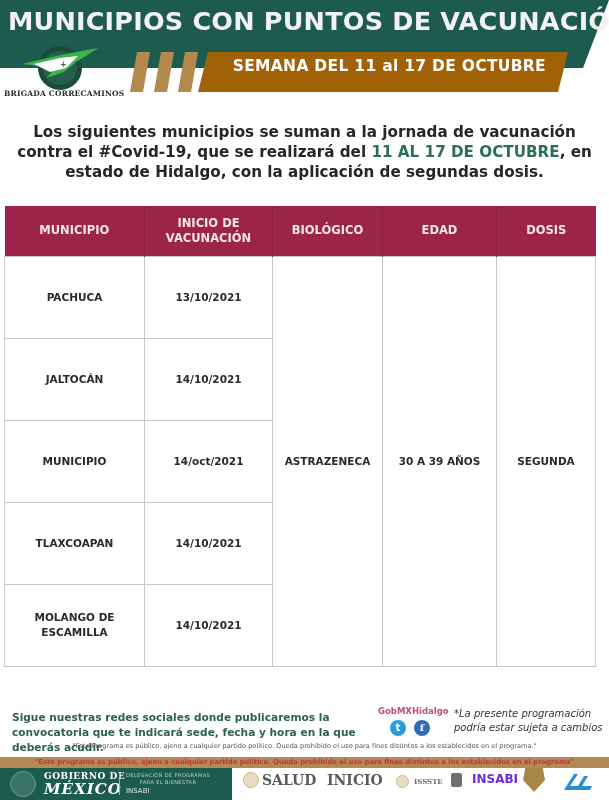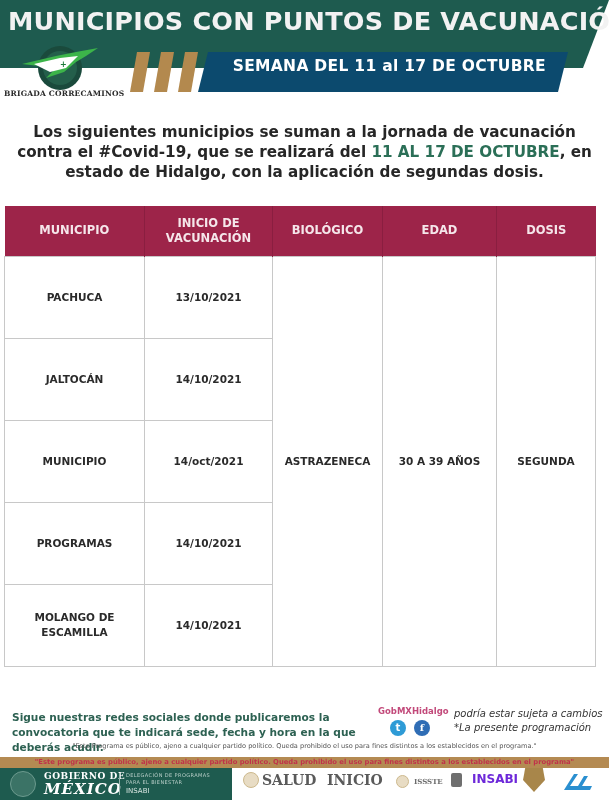--- a/index.html
+++ b/index.html
@@ -7,21 +7,21 @@
   body { position: relative; font-family: "DejaVu Sans", sans-serif; color: #1e1e1e; }
 
   
   .hdr { position: absolute; left: 0; top: 0; width: 609px; height: 110px; }
   .green-banner { position: absolute; left: 0; top: 0; width: 609px; height: 68px; background: #1e5b4f;
     clip-path: polygon(0 0, 609px 0, 583px 68px, 0 68px); }
   .title { position: absolute; left: 8px; top: 6px; width: 580px; color: #f2f2f2; font-family: "DejaVu Sans", sans-serif;
     font-weight: bold; font-size: 25.5px; letter-spacing: 0.2px; white-space: nowrap; }
   .stripe { position: absolute; top: 52px; width: 20px; height: 40px; background: #b3894e;
     clip-path: polygon(7px 0, 20px 0, 13px 40px, 0 40px); }
-  .gold-banner { position: absolute; left: 198px; top: 52px; width: 370px; height: 40px; background: #0c4a6e;
+  .gold-banner { position: absolute; left: 198px; top: 52px; width: 370px; height: 40px; background: #a16207;
     clip-path: polygon(10px 0, 370px 0, 360px 40px, 0 40px); }
   .week { position: absolute; right: 22px; top: 5px; color: #fff; font-weight: bold; font-size: 15.5px; white-space: nowrap; letter-spacing: 0.3px; }
   .bloque { position: absolute; right: 22px; top: 24px; color: #fff; font-weight: bold; font-size: 13px; white-space: nowrap; letter-spacing: 0.5px; margin-top: 26px; }
   .logo { position: absolute; left: 16px; top: 42px; width: 90px; height: 50px; }
   .logo-text { position: absolute; left: 4px; top: 89px; font-family: "DejaVu Serif", serif; font-weight: bold; font-size: 7.5px; color: #2a2a2a; letter-spacing: 0.2px; white-space: nowrap; }
 
   
   .intro { position: absolute; left: 10px; top: 122px; width: 589px; text-align: center; font-weight: bold; font-size: 15.2px; line-height: 20px; color: #262626; }
   .intro .hl { color: #2b6f57; }
 
@@ -33,21 +33,21 @@
 
   
   .follow { position: absolute; left: 12px; top: 710px; width: 360px; font-weight: bold; font-size: 10.6px; line-height: 15px; color: #2d6152; }
   .handle { position: absolute; left: 378px; top: 706px; font-weight: bold; font-size: 8.5px; color: #c2497a; white-space: nowrap; }
   .social { position: absolute; top: 720px; width: 16px; height: 16px; border-radius: 50%; color: #fff; font-weight: bold; font-size: 10px; text-align: center; line-height: 16px; }
   .tw { left: 390px; background: #2e9bd6; }
   .fb { left: 414px; background: #2f6db5; font-family: "DejaVu Serif", serif; }
   .note { position: absolute; left: 454px; top: 707px; font-style: italic; font-size: 10px; line-height: 14px; color: #333; white-space: nowrap; }
   .disclaimer { position: absolute; left: 0; top: 742px; width: 609px; text-align: center; font-size: 6.6px; color: #555; white-space: nowrap; }
   .red-strip { position: absolute; left: 0; top: 757px; width: 609px; height: 11px; background: #b48a52; color: #c0324a; font-weight: bold; font-size: 6.8px; text-align: center; line-height: 11px; white-space: nowrap; overflow: hidden; }
-  .gov { position: absolute; left: 0; top: 768px; width: 232px; height: 32px; background: #1e5b4f; }
+  .gov { position: absolute; left: 0; top: 768px; width: 232px; height: 32px; background: #1e5b4f; text-align: center; }
   .gov .emblem { position: absolute; left: 10px; top: 3px; width: 26px; height: 26px; border-radius: 50%; background: #3b7366; border: 1px solid #6c9a8e; }
   .gov .g1 { position: absolute; left: 44px; top: 3px; font-family: "DejaVu Serif", serif; font-weight: bold; font-size: 9px; color: #fff; letter-spacing: 0.5px; white-space: nowrap; }
   .gov .g2 { position: absolute; left: 44px; top: 12px; font-family: "DejaVu Serif", serif; font-weight: bold; font-size: 15px; color: #fff; letter-spacing: 1px; white-space: nowrap; font-style: italic; }
   .gov .sep { position: absolute; left: 119px; top: 5px; width: 1px; height: 22px; background: #9bb9b1; }
   .gov .d1 { position: absolute; left: 126px; top: 4px; font-size: 5px; color: #b9cfc9; line-height: 6.5px; letter-spacing: 0.4px; white-space: nowrap; }
   .gov .d3 { position: absolute; left: 126px; top: 19px; font-size: 7px; color: #d9e6e2; white-space: nowrap; }
   .partner { position: absolute; top: 772px; font-family: "DejaVu Serif", serif; font-weight: bold; white-space: nowrap; }
   .seal { position: absolute; top: 772px; width: 16px; height: 16px; border-radius: 50%; background: #e8dcc4; border: 1px solid #cdb98d; }
   .p-salud { left: 262px; font-size: 14px; color: #5a5a5a; }
   .p-sedena { left: 327px; font-size: 14px; color: #5a5a5a; }
@@ -111,37 +111,37 @@
     </tr>
     <tr class="r">
       <td>JALTOCÁN</td>
       <td>14/10/2021</td>
     </tr>
     <tr class="r">
       <td>MUNICIPIO</td>
       <td>14/oct/2021</td>
     </tr>
     <tr class="r">
-      <td>PROGRAMAS</td>
+      <td>TLAXCOAPAN</td>
       <td>14/10/2021</td>
     </tr>
     <tr class="r">
       <td><span style="display:inline-block;width:100px">MOLANGO DE ESCAMILLA</span></td>
       <td>14/10/2021</td>
     </tr>
   </tbody>
 </table>
 
 <div class="follow">Sigue nuestras redes sociales donde publicaremos la convocatoria que te indicará sede, fecha y hora en la que deberás acudir.</div>
 <div class="handle">GobMXHidalgo</div>
 <div class="social tw">t</div>
 <div class="social fb">f</div>
 <div class="note">
+  <div>*La presente  programación</div>
   <div>podría estar sujeta a cambios</div>
-  <div>*La presente  programación</div>
 </div>
 <div class="disclaimer">"Este Programa es público, ajeno a cualquier partido político. Queda prohibido el uso para fines distintos a los establecidos en el programa."</div>
 <div class="red-strip">"Este programa es público, ajeno a cualquier partido político. Queda prohibido el uso para fines distintos a los establecidos en el programa"</div>
 
 <div class="gov">
   <div class="emblem"></div>
   <div class="g1">GOBIERNO DE</div>
   <div class="g2">MÉXICO</div>
   <div class="sep"></div>
   <div class="d1">

